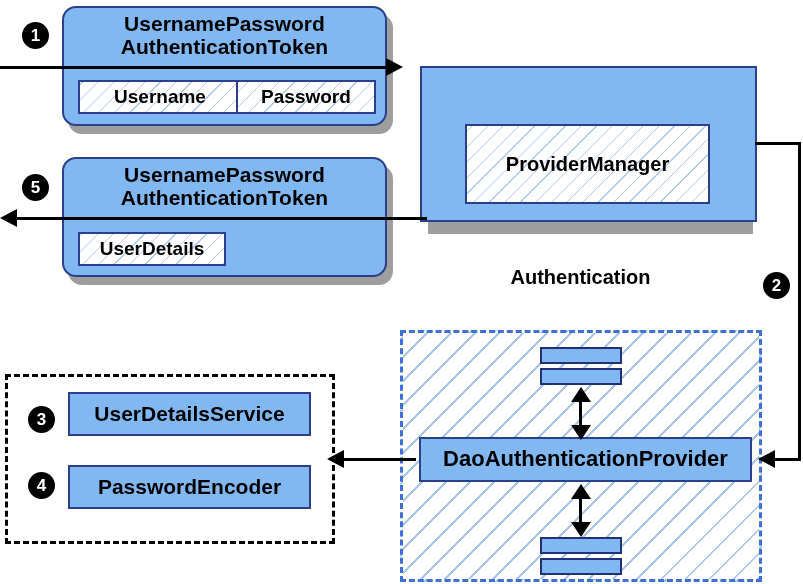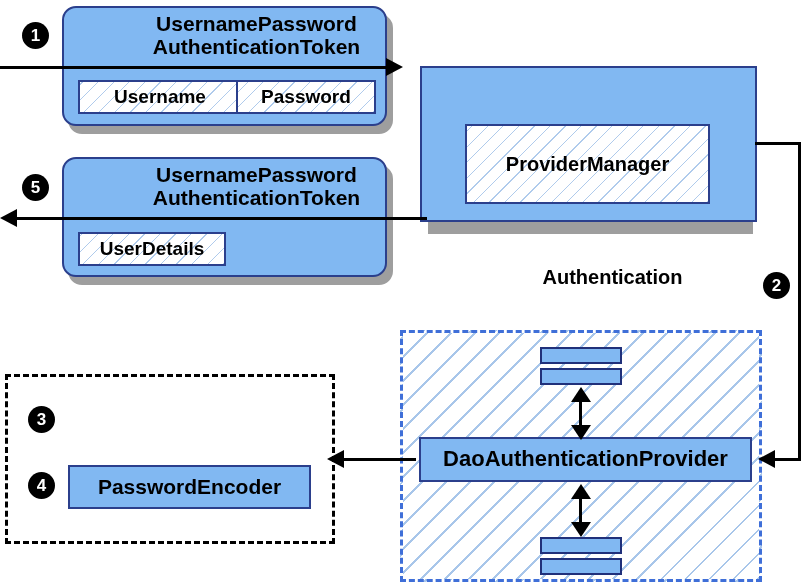--- a/index.html
+++ b/index.html
@@ -98,21 +98,20 @@
   }
 
   
   .caption{
     position:absolute;
     font-weight:bold;
     color:#000;
     text-align:center;
     line-height:1.1;
     z-index:6;
-    padding-left:32px;
   }
 
   
   .hline{position:absolute;background:#000;height:3px;z-index:5;}
   .vline{position:absolute;background:#000;width:3px;z-index:5;}
   .arrow{position:absolute;width:0;height:0;z-index:6;}
   .arrow.left{border-top:9px solid transparent;border-bottom:9px solid transparent;border-right:17px solid #000;}
   .arrow.right{border-top:9px solid transparent;border-bottom:9px solid transparent;border-left:17px solid #000;}
   .arrow.up{border-left:10px solid transparent;border-right:10px solid transparent;border-bottom:15px solid #000;}
   .arrow.down{border-left:10px solid transparent;border-right:10px solid transparent;border-top:15px solid #000;}
@@ -191,19 +190,20 @@
   <div class="stub" style="left:540px;top:558px;width:82px;height:17px;"></div>
 
   <div class="hline" style="left:344px;top:458px;width:72px;"></div>
   <div class="arrow left" style="left:327px;top:450px;"></div>
 
   <div class="dashbox black" style="left:5px;top:374px;width:330px;height:170px;"></div>
 
   <div class="bullet" style="left:28px;top:406px;">3</div>
   <div class="shadow light" style="left:62px;top:403px;width:248px;height:46px;background:#e2e2e2;"></div>
   <div class="shadow" style="left:57px;top:398px;width:248px;height:44px;"></div>
+  <div class="bluebox" style="left:68px;top:392px;width:243px;height:44px;font-size:21px;">UserDetailsService</div>
 
   <div class="bullet" style="left:28px;top:472px;">4</div>
   <div class="shadow light" style="left:62px;top:477px;width:248px;height:46px;background:#e2e2e2;"></div>
   <div class="shadow" style="left:57px;top:472px;width:248px;height:44px;"></div>
   <div class="bluebox" style="left:68px;top:465px;width:243px;height:44px;font-size:21px;">PasswordEncoder</div>
 
 </div>
 
 </body></html>

